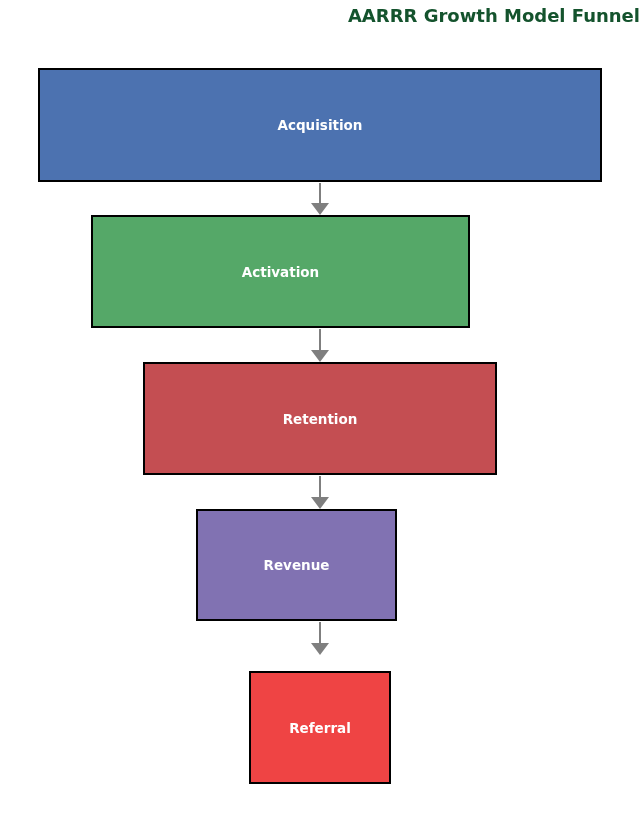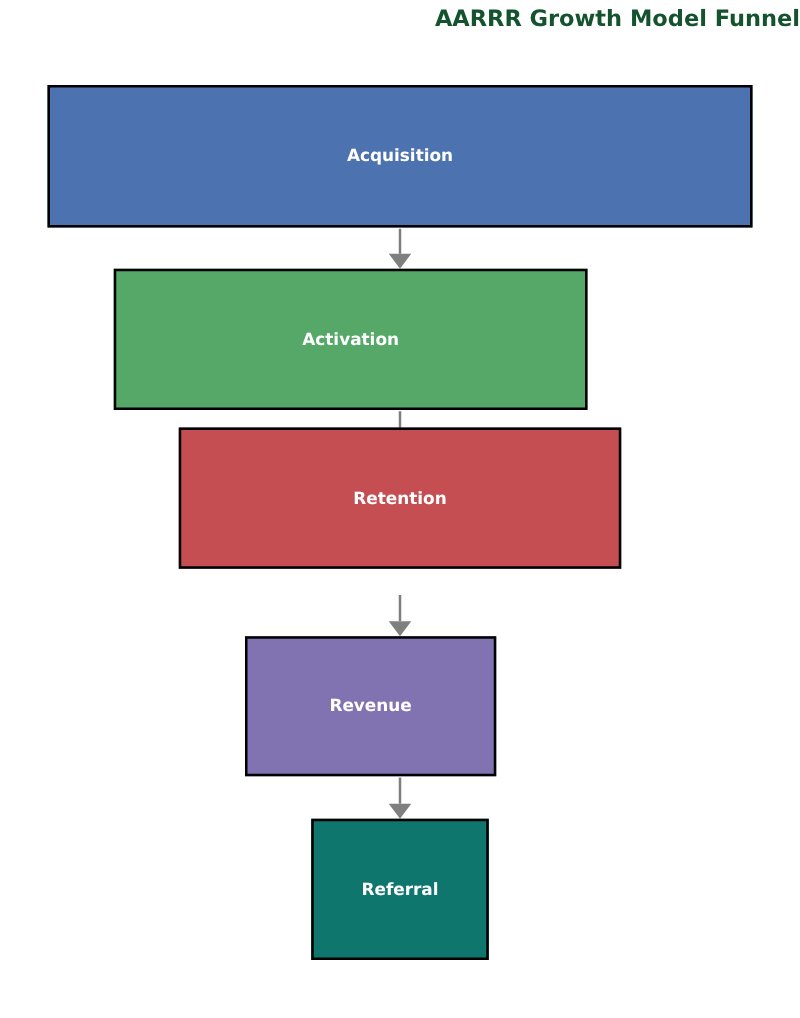--- a/index.html
+++ b/index.html
@@ -32,21 +32,21 @@
     border: 2px solid #000000;
     display: flex;
     align-items: center;
     justify-content: center;
     color: #ffffff;
     font-weight: bold;
     font-size: 13.5px;
   }
   #stage-0 { left: 38px;  top: 68px;  width: 564px; height: 114px; }
   #stage-1 { left: 91px;  top: 215px; width: 379px; height: 113px; }
-  #stage-2 { left: 143px; top: 342px; width: 354px; height: 113px; }
+  #stage-2 { left: 143px; top: 362px; width: 354px; height: 113px; }
   #stage-3 { left: 196px; top: 509px; width: 201px; height: 112px; }
   #stage-4 { left: 249px; top: 655px; width: 142px; height: 113px; }
   .arrow {
     position: absolute;
     left: 311px;
     width: 18px;
     display: flex;
     flex-direction: column;
     align-items: center;
   }
@@ -103,17 +103,17 @@
 
   <div class="stage" id="stage-3" style="background-color: rgb(129, 114, 178);">
     <span>Revenue</span>
   </div>
 
   <div class="arrow" id="arrow-3">
     <div class="shaft" style="background-color: rgb(127, 127, 127);"></div>
     <div class="head" style="border-top-color: rgb(127, 127, 127);"></div>
   </div>
 
-  <div class="stage" id="stage-4" style="background-color: #0f766e;">
+  <div class="stage" id="stage-4" style="background-color: #ef4444; margin-top: 16px;">
     <span>Referral</span>
   </div>
 
 </div>
 
 </body></html>

